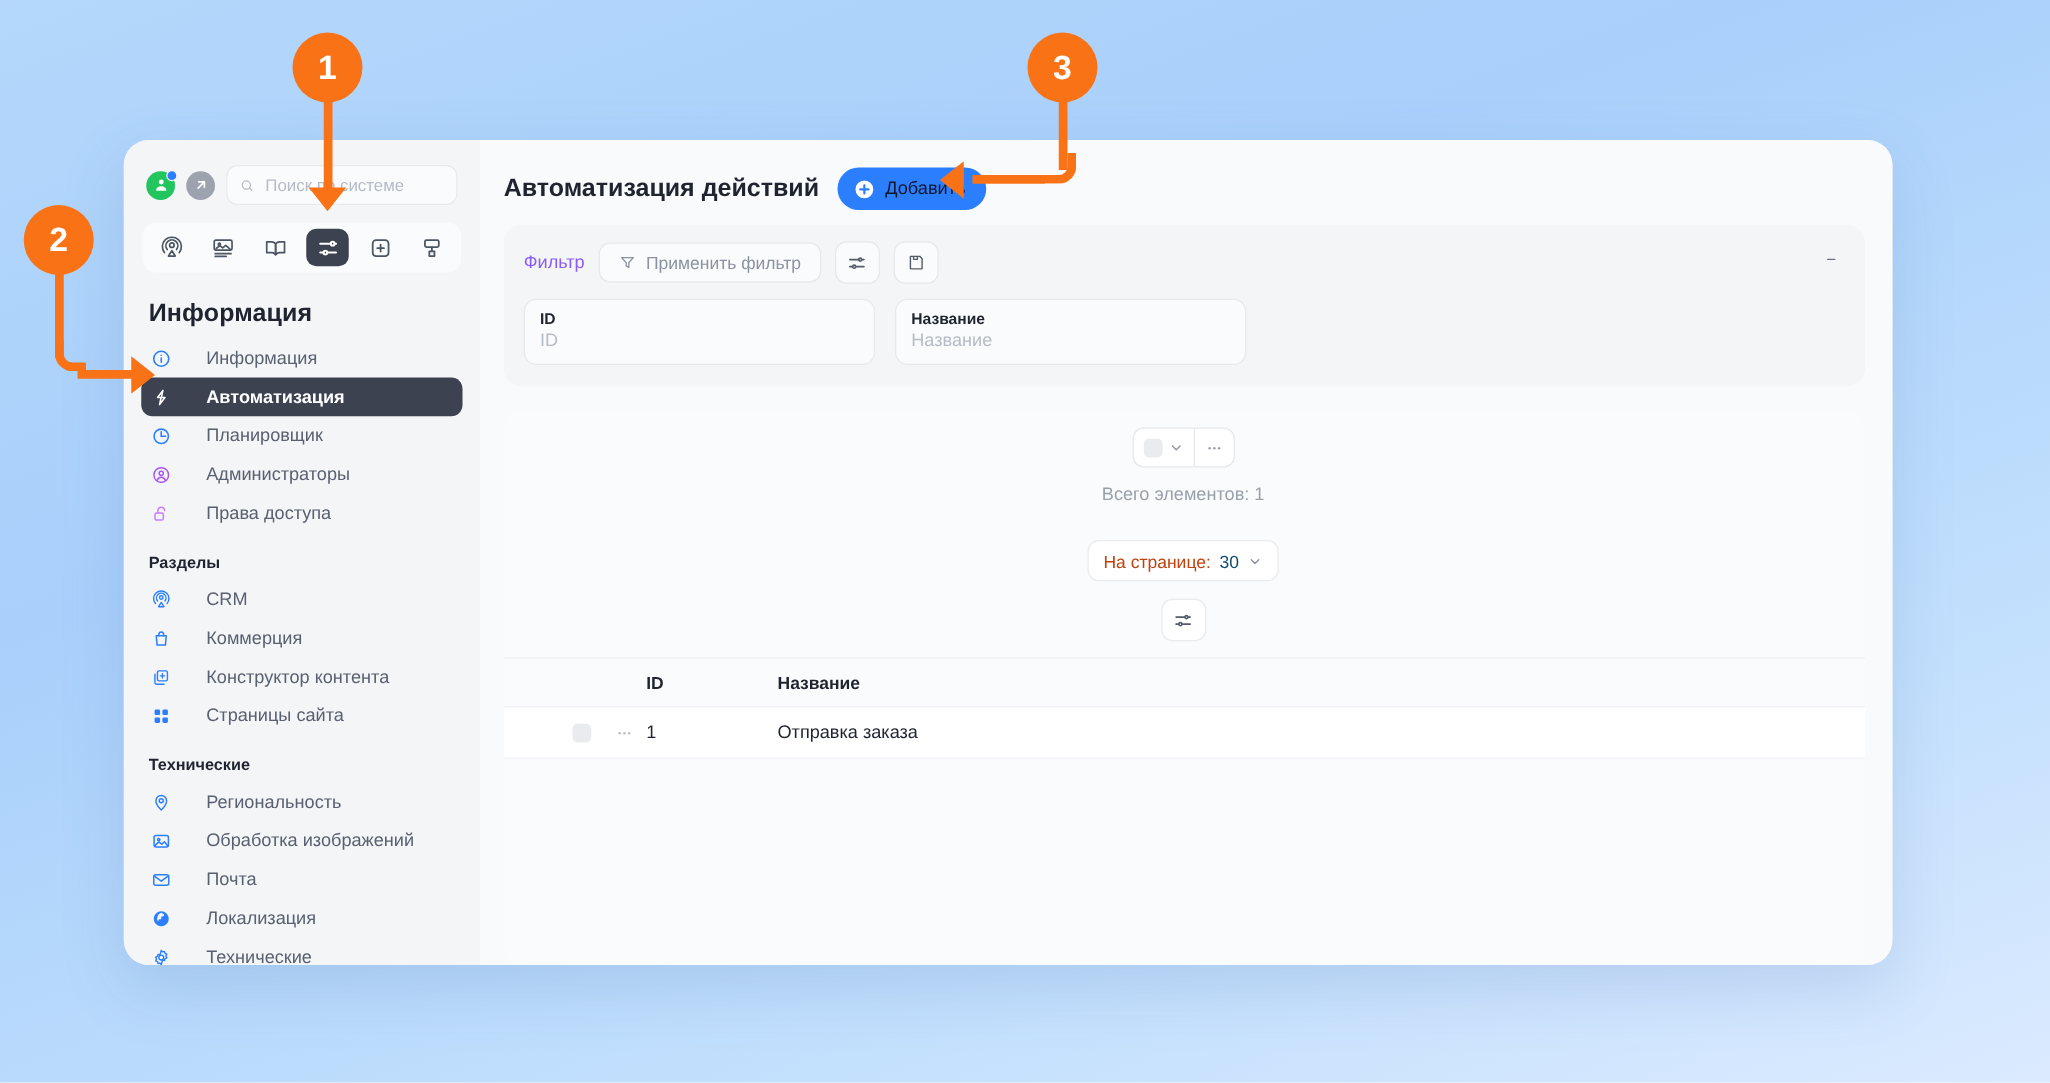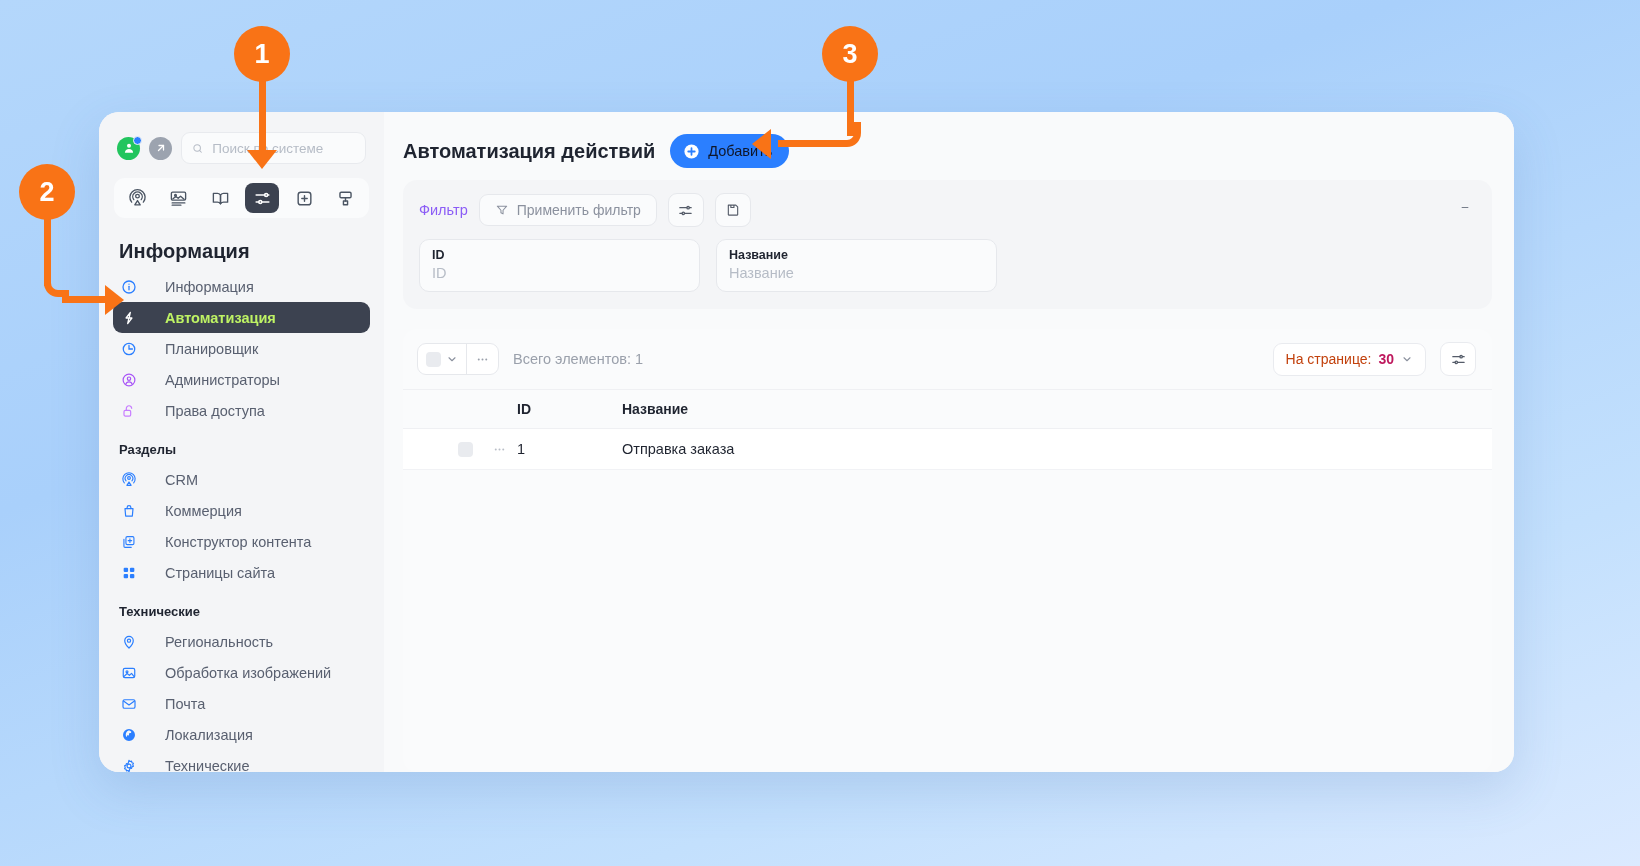--- a/index.html
+++ b/index.html
@@ -133,21 +133,21 @@
     padding: 7px 7px;
     border-radius: 9px;
     cursor: pointer;
     font-size: 14.5px;
     color: #596070;
     white-space: nowrap;
   }
   .sb-item .sb-ic { width:17px; height:17px; flex:0 0 17px; display:flex; align-items:center; justify-content:center; }
   .sb-item.active {
     background: #3c4250;
-    color: #bef264;
+    color: #ffffff;
     font-weight: bold;
   }
 
   
   .main {
     flex: 1;
     background: #f9fafb;
     display: flex;
     flex-direction: column;
     min-width: 0;
@@ -267,20 +267,21 @@
     flex: 1;
     display: flex;
     flex-direction: column;
     overflow: hidden;
   }
   .tbl-toolbar {
     display: flex;
     align-items: center;
     padding: 13px 16px 13px 14px;
     gap: 14px;
+    flex-direction: column;
   }
   .chk-group {
     display: flex;
     align-items: stretch;
     border: 1px solid #e6e8ec;
     border-radius: 9px;
     overflow: hidden;
     background: #fff;
     height: 30px;
   }
@@ -306,21 +307,21 @@
     gap: 7px;
     height: 31px;
     padding: 0 12px;
     border-radius: 9px;
     border: 1px solid #e9ebef;
     background: #fff;
     cursor: pointer;
     font-size: 14px;
   }
   .perpage .pp-label { color: #c2410c; }
-  .perpage .pp-value { color: #be185d; font-weight: bold; }
+  .perpage .pp-value { color: #0c4a6e; font-weight: normal; }
 
   .tbl-head {
     display: flex;
     align-items: center;
     padding: 11px 0 11px 0;
     border-top: 1px solid #eff0f3;
     border-bottom: 1px solid #eff0f3;
     background: #fafbfc;
   }
   .tbl-row {

